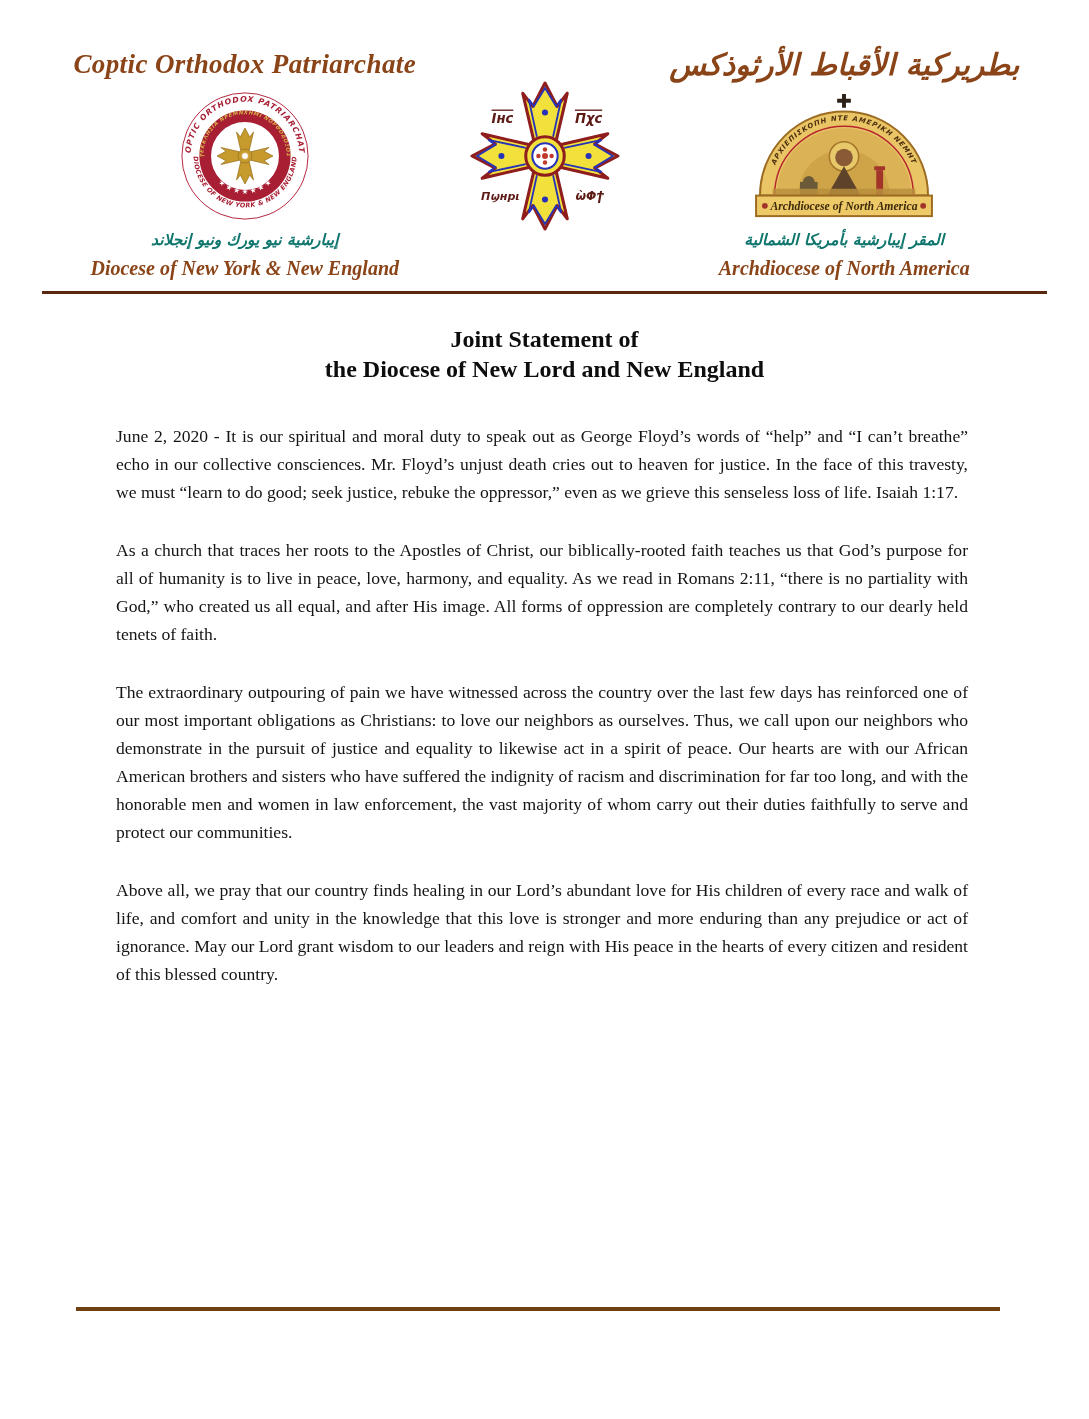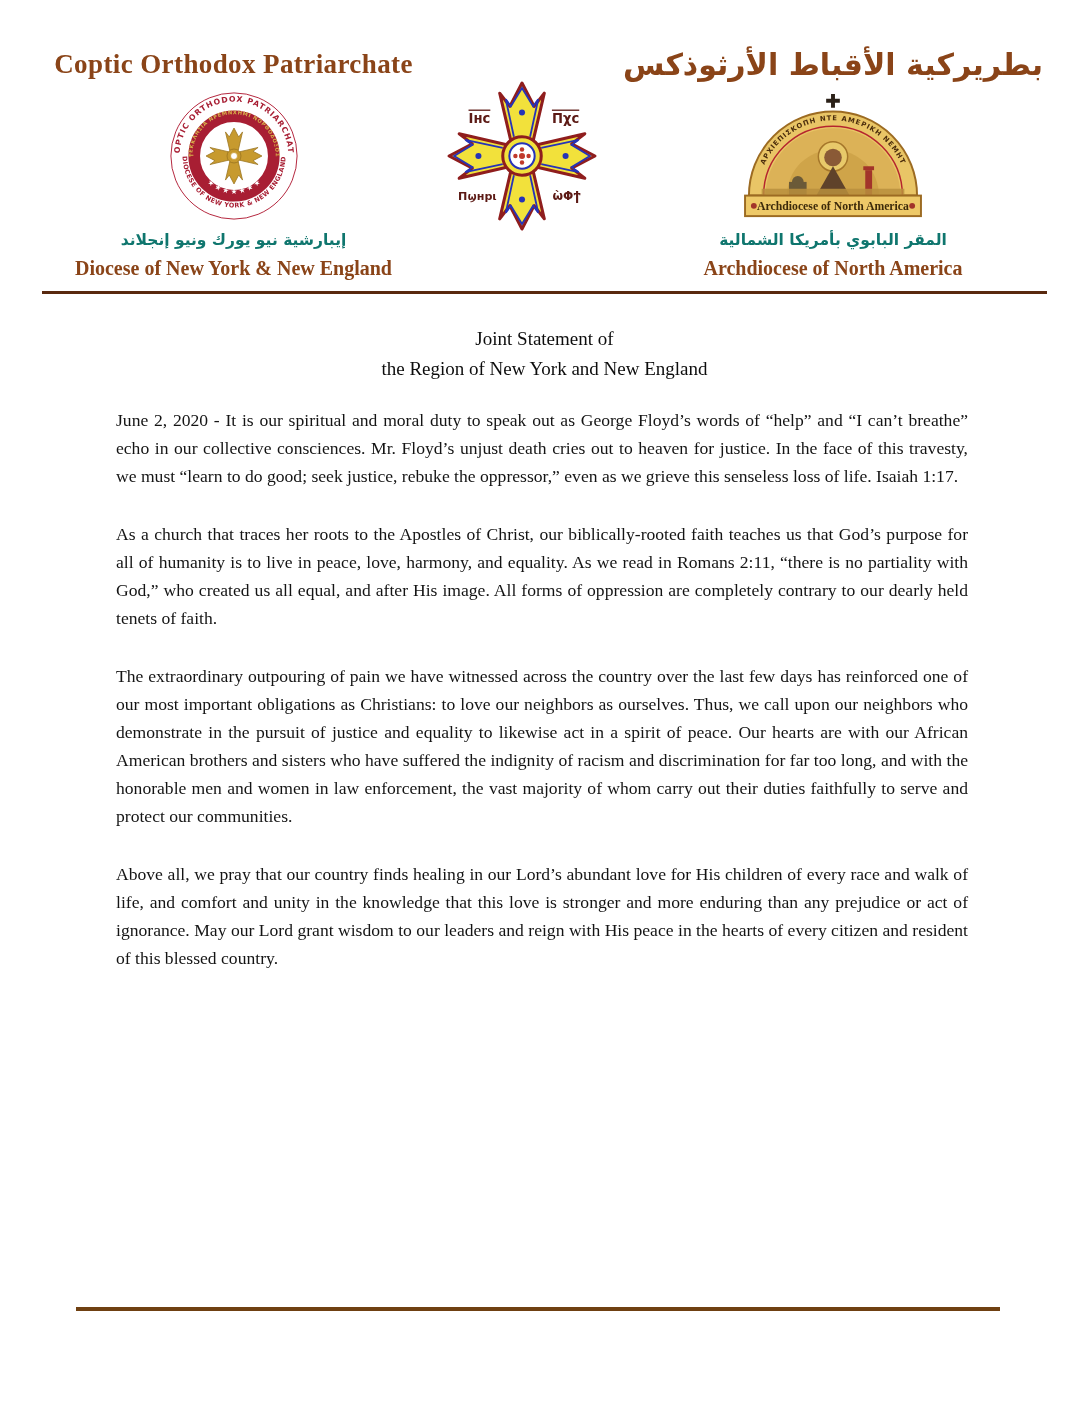--- a/index.html
+++ b/index.html
@@ -12,20 +12,21 @@
     overflow: hidden;
     font-family: "Liberation Serif", "DejaVu Serif", serif;
   }
 
   
   .hdr {
     display: grid;
     grid-template-columns: 1fr 190px 1fr;
     column-gap: 6px;
     padding: 42px 46px 0 46px;
+    font-style: italic;
   }
   .hcol { display: flex; flex-direction: column; align-items: center; }
   .org-en {
     font-size: 27px; font-weight: bold; color: #8a4418;
     letter-spacing: .4px; height: 44px; display: flex; align-items: center;
     white-space: nowrap;
   }
   .org-ar {
     font-family: "DejaVu Sans", sans-serif;
     font-size: 30px; font-weight: bold; color: #8a4418;
@@ -41,23 +42,23 @@
   }
   .sub-en {
     font-size: 20px; font-weight: bold; color: #8a4418;
     height: 28px; display: flex; align-items: center; white-space: nowrap;
   }
   .divider { height: 3px; background: #59290f; margin: 9px 42px 0 42px; }
 
   
   .title { margin: 30px 0 0 0; text-align: center; }
   .title-line {
-    font-size: 19px; line-height: 30px; font-weight: normal; color: #0d0d0d;
-  }
-  .bodytext { margin: 22px 121px 0 116px; }
+    font-size: 24px; line-height: 30px; font-weight: bold; color: #0d0d0d;
+  }
+  .bodytext { margin: 38px 121px 0 116px; }
   .bodytext p {
     margin: 0 0 30px 0;
     text-align: justify;
     font-size: 17.6px;
     line-height: 28px;
     color: #141414;
   }
   .footer-rule {
     position: absolute;
     left: 76px; right: 89px; bottom: 108px;
@@ -186,30 +187,30 @@
           </g>
           <rect x="22" y="99" width="146" height="7" fill="#b88f3d" opacity="0.85"></rect>
 
           <rect x="5" y="106" width="180" height="21" fill="#eec968" stroke="#9c6b22" stroke-width="2"></rect>
           <circle cx="14" cy="116.5" r="3" fill="#a2342a"></circle>
           <circle cx="176" cy="116.5" r="3" fill="#a2342a"></circle>
           <text x="95" y="121" font-size="12" font-weight="bold" fill="#3c2a0a" text-anchor="middle" font-family="Liberation Serif, serif">Archdiocese of North America</text>
         </svg>
       </div>
 
-      <div class="sub-ar" dir="rtl">المقر البابوي بأمريكا الشمالية</div>
+      <div class="sub-ar" dir="rtl">المقر إيبارشية بأمريكا الشمالية</div>
       <div class="sub-en">Archdiocese of North America</div>
     </div>
   </header>
 
   <div class="divider"></div>
 
   <h1 class="title">
     <div class="title-line">Joint Statement of</div>
-    <div class="title-line">the Region of New York and New England</div>
+    <div class="title-line">the Diocese of New Lord and New England</div>
   </h1>
 
   <main class="bodytext">
     <p>June 2, 2020 - It is our spiritual and moral duty to speak out as George Floyd’s words of “help” and “I can’t breathe” echo in our collective consciences. Mr. Floyd’s unjust death cries out to heaven for justice. In the face of this travesty, we must “learn to do good; seek justice, rebuke the oppressor,” even as we grieve this senseless loss of life. Isaiah 1:17.</p>
     <p>As a church that traces her roots to the Apostles of Christ, our biblically-rooted faith teaches us that God’s purpose for all of humanity is to live in peace, love, harmony, and equality.  As we read in Romans 2:11, “there is no partiality with God,” who created us all equal, and after His image. All forms of oppression are completely contrary to our dearly held tenets of faith.</p>
     <p>The extraordinary outpouring of pain we have witnessed across the country over the last few days has reinforced one of our most important obligations as Christians: to love our neighbors as ourselves.  Thus, we call upon our neighbors who demonstrate in the pursuit of justice and equality to likewise act in a spirit of peace.  Our hearts are with our African American brothers and sisters who have suffered the indignity of racism and discrimination for far too long, and with the honorable men and women in law enforcement, the vast majority of whom carry out their duties faithfully to serve and protect our communities.</p>
     <p>Above all, we pray that our country finds healing in our Lord’s abundant love for His children of every race and walk of life, and comfort and unity in the knowledge that this love is stronger and more enduring than any prejudice or act of ignorance.  May our Lord grant wisdom to our leaders and reign with His peace in the hearts of every citizen and resident of this blessed country.</p>
   </main>
 
   <div class="footer-rule"></div>

